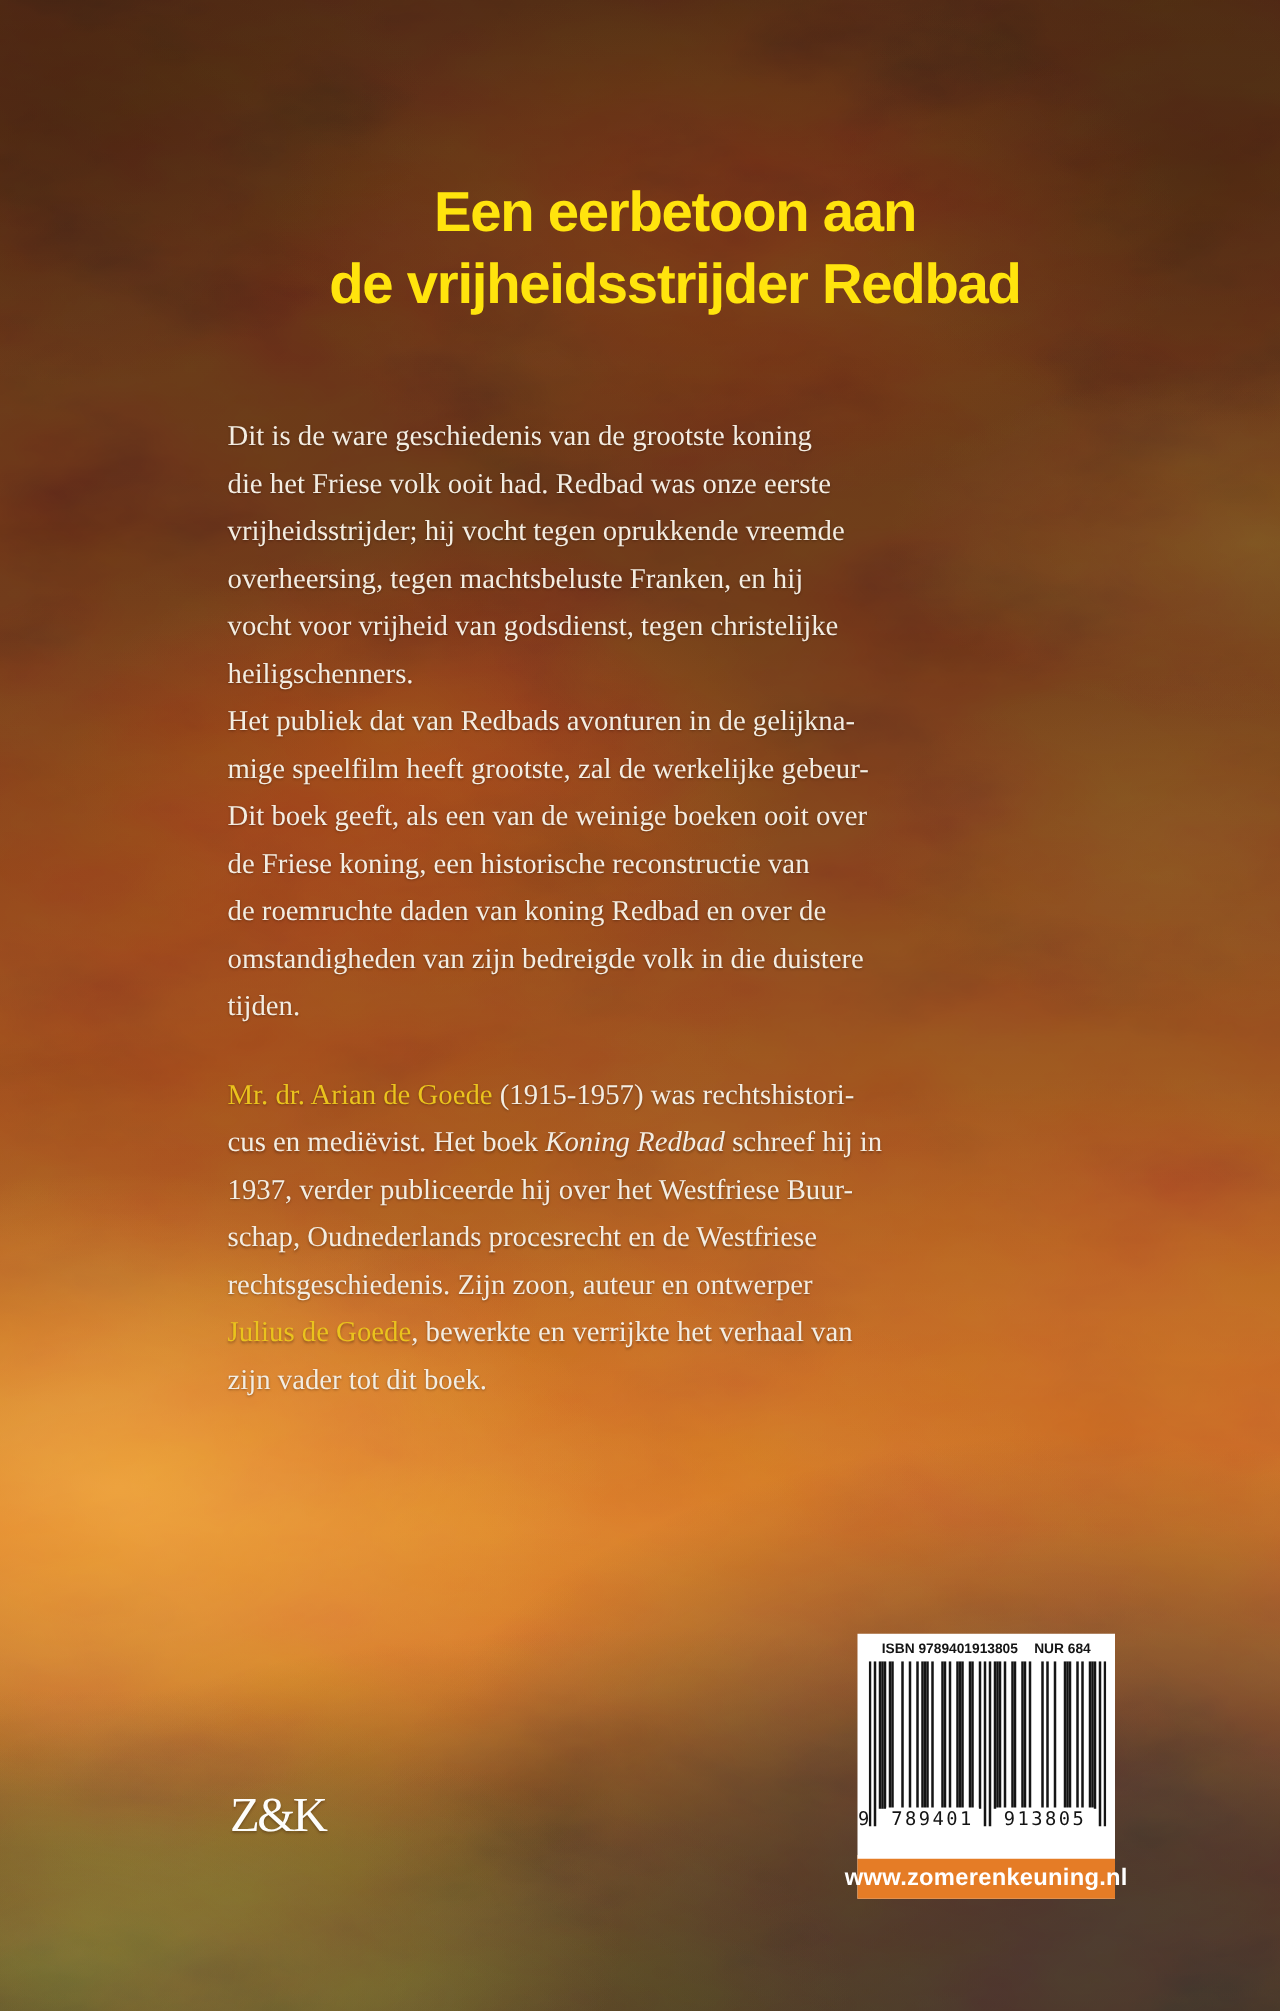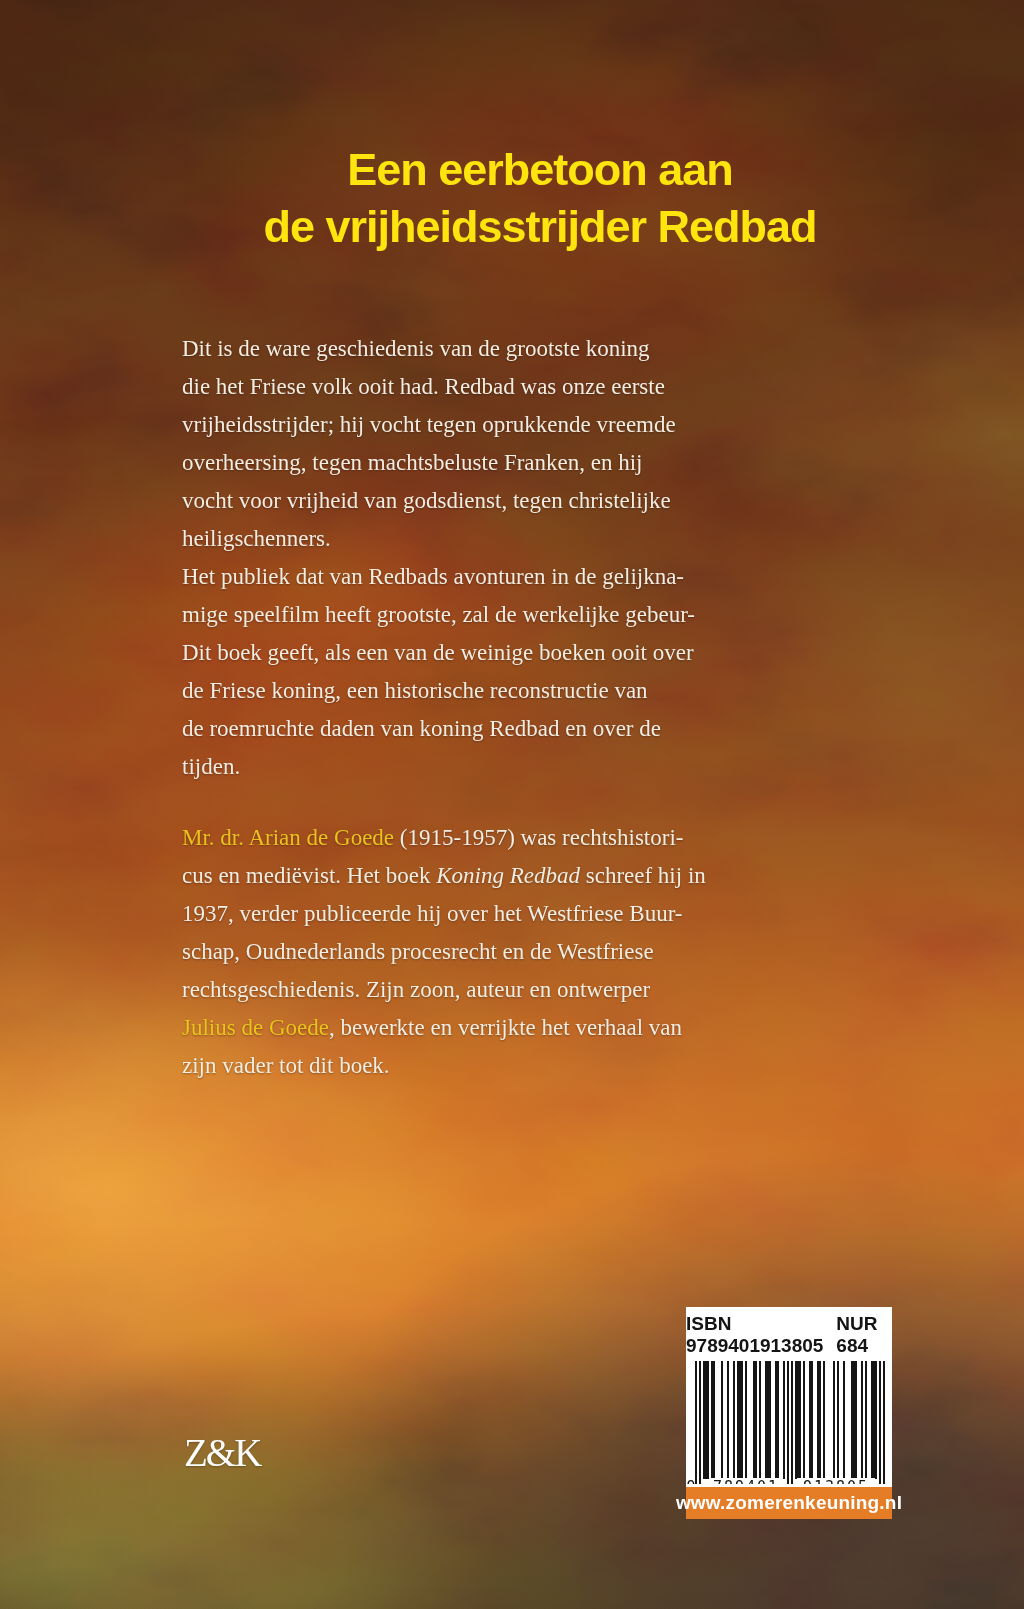--- a/index.html
+++ b/index.html
@@ -58,21 +58,21 @@
     font-family:"Liberation Serif","DejaVu Serif",serif;
     text-shadow:0 1px 2px rgba(40,15,8,.3);
   }
   .isbn-box{
     position:absolute;left:686px;top:1307px;width:206px;height:212px;
     background:#ffffff;
     font-family:"Liberation Sans","DejaVu Sans",sans-serif;
   }
   .isbn-label{
     display:flex;justify-content:center;gap:13px;
-    margin-top:6px;font-size:19px;font-weight:bold;color:var(--barcode-text);
+    margin-top:6px;font-size:11px;font-weight:bold;color:var(--barcode-text);
   }
   .barcode-wrap{position:relative;margin:4px 0 0 9px;width:190px;height:140px;}
   .bc-digit{
     position:absolute;top:117px;height:18px;
     font-family:"DejaVu Sans Mono","Liberation Mono",monospace;
     font-size:15px;line-height:18px;color:var(--barcode-text);
     background:#ffffff;text-align:center;letter-spacing:2px;
   }
   .bc-d0{left:-10px;width:12px;letter-spacing:0;background:transparent;}
   .bc-d1{left:14px;width:74px;}
@@ -111,20 +111,21 @@
         <div class="line">die het Friese volk ooit had. Redbad was onze eerste</div>
         <div class="line">vrijheidsstrijder; hij vocht tegen oprukkende vreemde</div>
         <div class="line">overheersing, tegen machtsbeluste Franken, en hij</div>
         <div class="line">vocht voor vrijheid van godsdienst, tegen christelijke</div>
         <div class="line">heiligschenners.</div>
         <div class="line">Het publiek dat van Redbads avonturen in de gelijkna-</div>
         <div class="line">mige speelfilm heeft grootste, zal de werkelijke gebeur-</div>
         <div class="line">Dit boek geeft, als een van de weinige boeken ooit over</div>
         <div class="line">de Friese koning, een historische reconstructie van</div>
         <div class="line">de roemruchte daden van koning Redbad en over de</div>
+        <div class="line">omstandigheden van zijn bedreigde volk in die duistere</div>
         <div class="line">tijden.</div>
       </div>
     <div id="author-block" class="author-block">
         <div class="line"><span class="seg-yellow">Mr. dr. Arian de Goede</span><span> (1915-1957) was rechtshistori-</span></div>
         <div class="line"><span>cus en mediëvist. Het boek </span><span class="seg-italic">Koning Redbad</span><span> schreef hij in</span></div>
         <div class="line"><span>1937, verder publiceerde hij over het Westfriese Buur-</span></div>
         <div class="line"><span>schap, Oudnederlands procesrecht en de Westfriese</span></div>
         <div class="line"><span>rechtsgeschiedenis. Zijn zoon, auteur en ontwerper</span></div>
         <div class="line"><span class="seg-yellow">Julius de Goede</span><span>, bewerkte en verrijkte het verhaal van</span></div>
         <div class="line"><span>zijn vader tot dit boek.</span></div>

